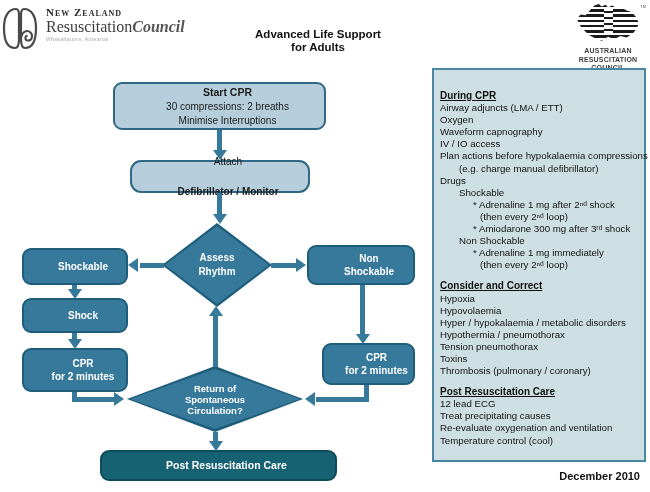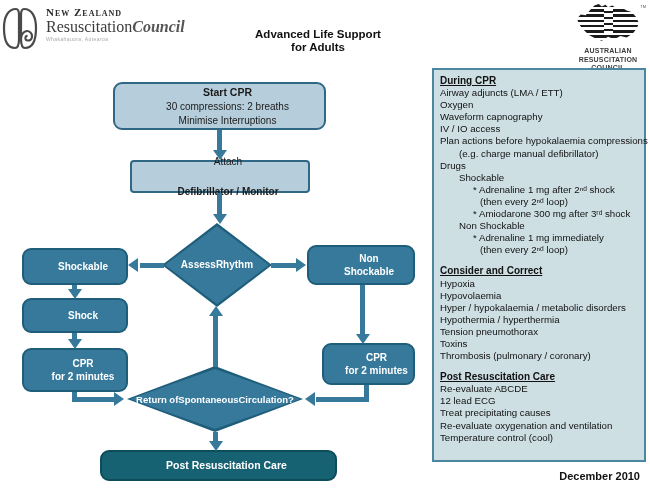--- a/index.html
+++ b/index.html
@@ -36,33 +36,33 @@
        align-items:center;justify-content:center;text-align:center;padding-left:16px;}
   .light{background:var(--light_box);border:2px solid var(--light_border);color:#1a1a1a;}
   .tealbox{background:var(--teal);border:2px solid var(--teal_border);color:#fff;font-weight:bold;}
   .darkbox{background:var(--dark_box);border:2px solid var(--dark_border);color:#fff;font-weight:bold;}
   .box .b{font-weight:bold;}
   .fs10{font-size:10px;line-height:14px;}
   .fs105{font-size:10.5px;line-height:15px;}
   .diamond{position:absolute;clip-path:polygon(50% 0,100% 50%,50% 100%,0 50%);background:var(--teal_border);}
   .diamond .fill{position:absolute;left:3px;top:3px;right:3px;bottom:3px;
     clip-path:polygon(50% 0,100% 50%,50% 100%,0 50%);background:var(--teal);}
-  .diamond .txt{position:absolute;inset:0;display:flex;flex-direction:row;align-items:center;
+  .diamond .txt{position:absolute;inset:0;display:flex;flex-direction:column;align-items:center;
     justify-content:center;color:#fff;font-weight:bold;text-align:center;}
   
   .vline{position:absolute;width:5px;background:var(--teal);}
   .hline{position:absolute;height:5px;background:var(--teal);}
   .ah{position:absolute;width:0;height:0;}
   .ah-d{border-left:7px solid transparent;border-right:7px solid transparent;border-top:10px solid var(--teal);}
   .ah-u{border-left:7px solid transparent;border-right:7px solid transparent;border-bottom:10px solid var(--teal);}
   .ah-l{border-top:7px solid transparent;border-bottom:7px solid transparent;border-right:10px solid var(--teal);}
   .ah-r{border-top:7px solid transparent;border-bottom:7px solid transparent;border-left:10px solid var(--teal);}
   
   .panel{position:absolute;left:432px;top:68px;width:214px;height:394px;box-sizing:border-box;
-    background:var(--panel_bg);border:2px solid var(--panel_border);padding:5px 4px 5px 6px;}
+    background:var(--panel_bg);border:2px solid var(--panel_border);padding:20px 4px 5px 6px;}
   .psec{margin-bottom:9px;}
   .psec:last-child{margin-bottom:0;}
   .phead{font-size:10px;line-height:12.1px;font-weight:bold;text-decoration:underline;color:#111;white-space:nowrap;}
   .pline{font-size:9.7px;line-height:12.1px;color:#111;white-space:nowrap;}
   .ind1{padding-left:19px;} .ind2{padding-left:33px;} .ind3{padding-left:40px;}
   
   .date{position:absolute;right:10px;top:470px;font-weight:bold;font-size:11px;color:#111;}
 </style>
 </head>
 <body>
@@ -98,21 +98,21 @@
       <div>COUNCIL</div>
     </div>
   </div>
 
   <div class="box light fs10" style="left:113px;top:82px;width:213px;height:48px;">
     <div class="b fs105">Start CPR</div>
     <div>30 compressions: 2 breaths</div>
     <div>Minimise Interruptions</div>
   </div>
 
-  <div class="box light fs10" style="left:130px;top:160px;width:180px;height:33px;border-radius:4px;gap:16px;">
+  <div class="box light fs10" style="left:130px;top:160px;width:180px;height:33px;border-radius:11px;gap:16px;">
     <div>Attach</div>
     <div class="b">Defibrillator / Monitor</div>
   </div>
 
   <div class="diamond" style="left:162px;top:223px;width:110px;height:84px;">
     <div class="fill"></div>
     <div class="txt fs10">
       <div>Assess</div>
       <div>Rhythm</div>
     </div>
@@ -205,28 +205,27 @@
       <div class="pline ind2">* Amiodarone 300 mg after 3ʳᵈ shock</div>
       <div class="pline ind1">Non Shockable</div>
       <div class="pline ind2">* Adrenaline 1 mg immediately</div>
       <div class="pline ind3">(then every 2ⁿᵈ loop)</div>
     </div>
     <div class="psec">
       <div class="phead">Consider and Correct</div>
       <div class="pline">Hypoxia</div>
       <div class="pline">Hypovolaemia</div>
       <div class="pline">Hyper / hypokalaemia / metabolic disorders</div>
-      <div class="pline">Hypothermia / hyperthermia</div>
+      <div class="pline">Hypothermia / pneumothorax</div>
       <div class="pline">Tension pneumothorax</div>
       <div class="pline">Toxins</div>
       <div class="pline">Thrombosis (pulmonary / coronary)</div>
     </div>
     <div class="psec">
       <div class="phead">Post Resuscitation Care</div>
-      <div class="pline">Re-evaluate ABCDE</div>
       <div class="pline">12 lead ECG</div>
       <div class="pline">Treat precipitating causes</div>
       <div class="pline">Re-evaluate oxygenation and ventilation</div>
       <div class="pline">Temperature control (cool)</div>
     </div>
   </div>
 
   <div class="date">December 2010</div>
 
 </div>

